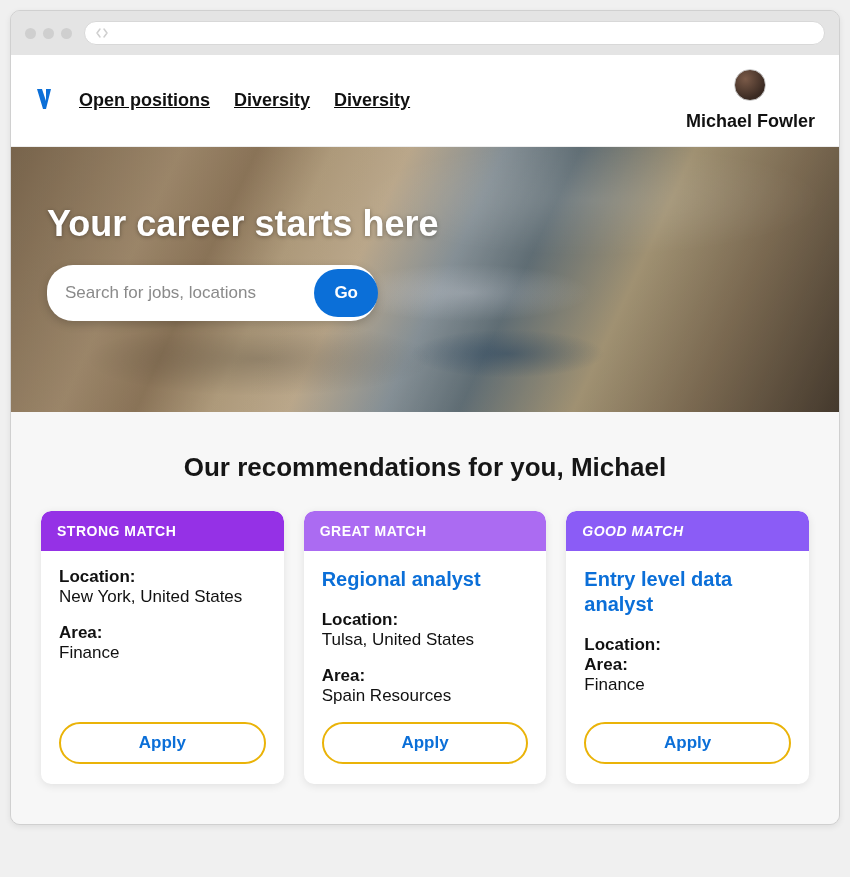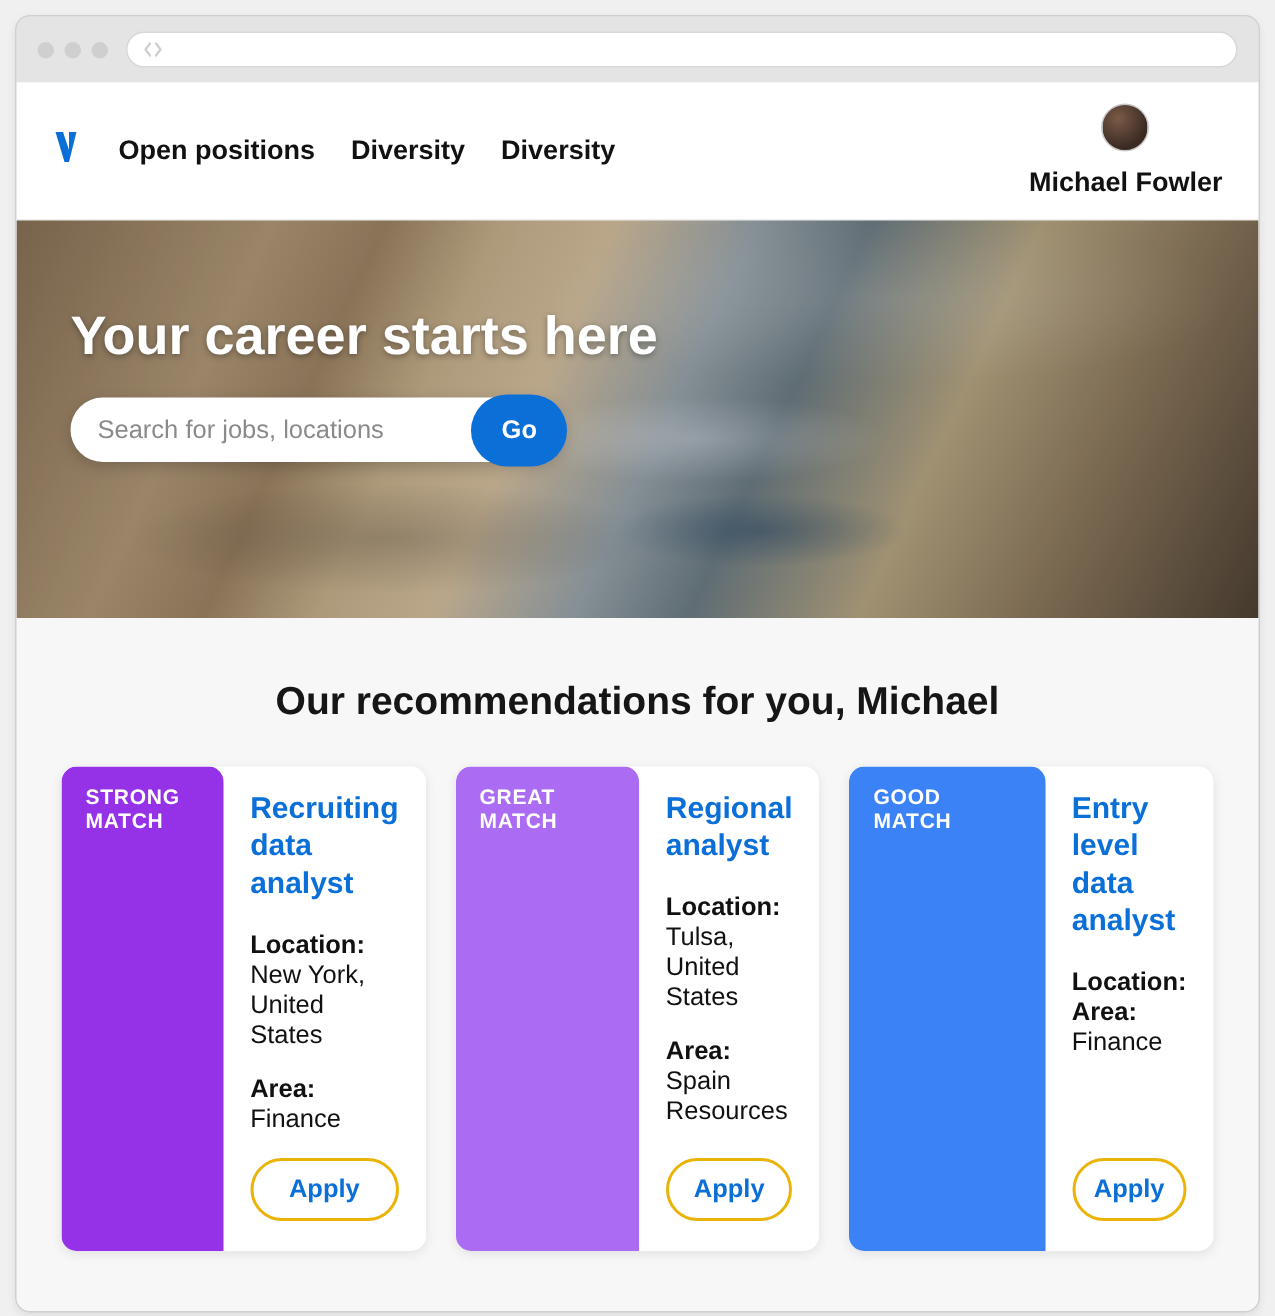--- a/index.html
+++ b/index.html
@@ -53,20 +53,21 @@
       padding: 14px 24px;
       border-bottom: 1px solid #eee;
     }
     .logo {
       margin-right: 24px;
     }
     .nav {
       display: flex;
       gap: 24px;
       flex: 1;
+      text-decoration: underline;
     }
     .nav a {
       font-weight: 700;
       font-size: 18px;
       color: #111;
       text-decoration: none;
       cursor: pointer;
     }
     .user {
       display: flex;
@@ -113,21 +114,21 @@
       margin-top: 20px;
       margin-bottom: 20px;
       text-shadow: 0 1px 4px rgba(0,0,0,0.35);
       z-index: 2;
     }
     .search-wrap {
       position: relative;
       z-index: 2;
       display: flex;
       width: 330px;
-      height: 43px;
+      height: 56px;
       background: #fff;
       border-radius: 26px;
       align-items: center;
       padding-left: 18px;
       box-shadow: 0 3px 10px rgba(0,0,0,0.2);
     }
     .search-wrap input {
       border: none;
       outline: none;
       flex: 1;
@@ -161,34 +162,34 @@
     .cards {
       display: flex;
       gap: 20px;
     }
     .card {
       flex: 1;
       background: #fff;
       border-radius: 10px;
       box-shadow: 0 2px 8px rgba(0,0,0,0.09);
       display: flex;
-      flex-direction: row;
+      flex-direction: column;
       overflow: hidden;
     }
     .badge {
       color: #fff;
       font-weight: 800;
       font-size: 14px;
       letter-spacing: 0.5px;
       padding: 12px 16px;
       border-radius: 10px 10px 0 0;
     }
     .badge-0 { background: #9531e6; }
     .badge-1 { background: #ab6bf2; }
-    .badge-2 { background: #3b82f6; }
+    .badge-2 { background: #8b5cf6; font-style: italic; }
     .card-body {
       padding: 16px 18px 20px;
       display: flex;
       flex-direction: column;
       flex: 1;
     }
     .job-title {
       color: #0b6fd8;
       font-weight: 800;
       font-size: 20px;
@@ -262,21 +263,20 @@
       </div>
     </div>
 
     <div class="recs">
       <h2 class="recs-title">Our recommendations for you, Michael</h2>
       <div class="cards">
 
         <div class="card">
           <div class="badge badge-0">STRONG MATCH</div>
           <div class="card-body">
-            <div class="job-title">Recruiting data analyst</div>
             <div class="field-label">Location:</div>
             <div class="field-value">New York, United States</div>
             <div class="field-label">Area:</div>
             <div class="field-value">Finance</div>
             <button class="apply-btn">Apply</button>
           </div>
         </div>
 
         <div class="card">
           <div class="badge badge-1">GREAT MATCH</div>

